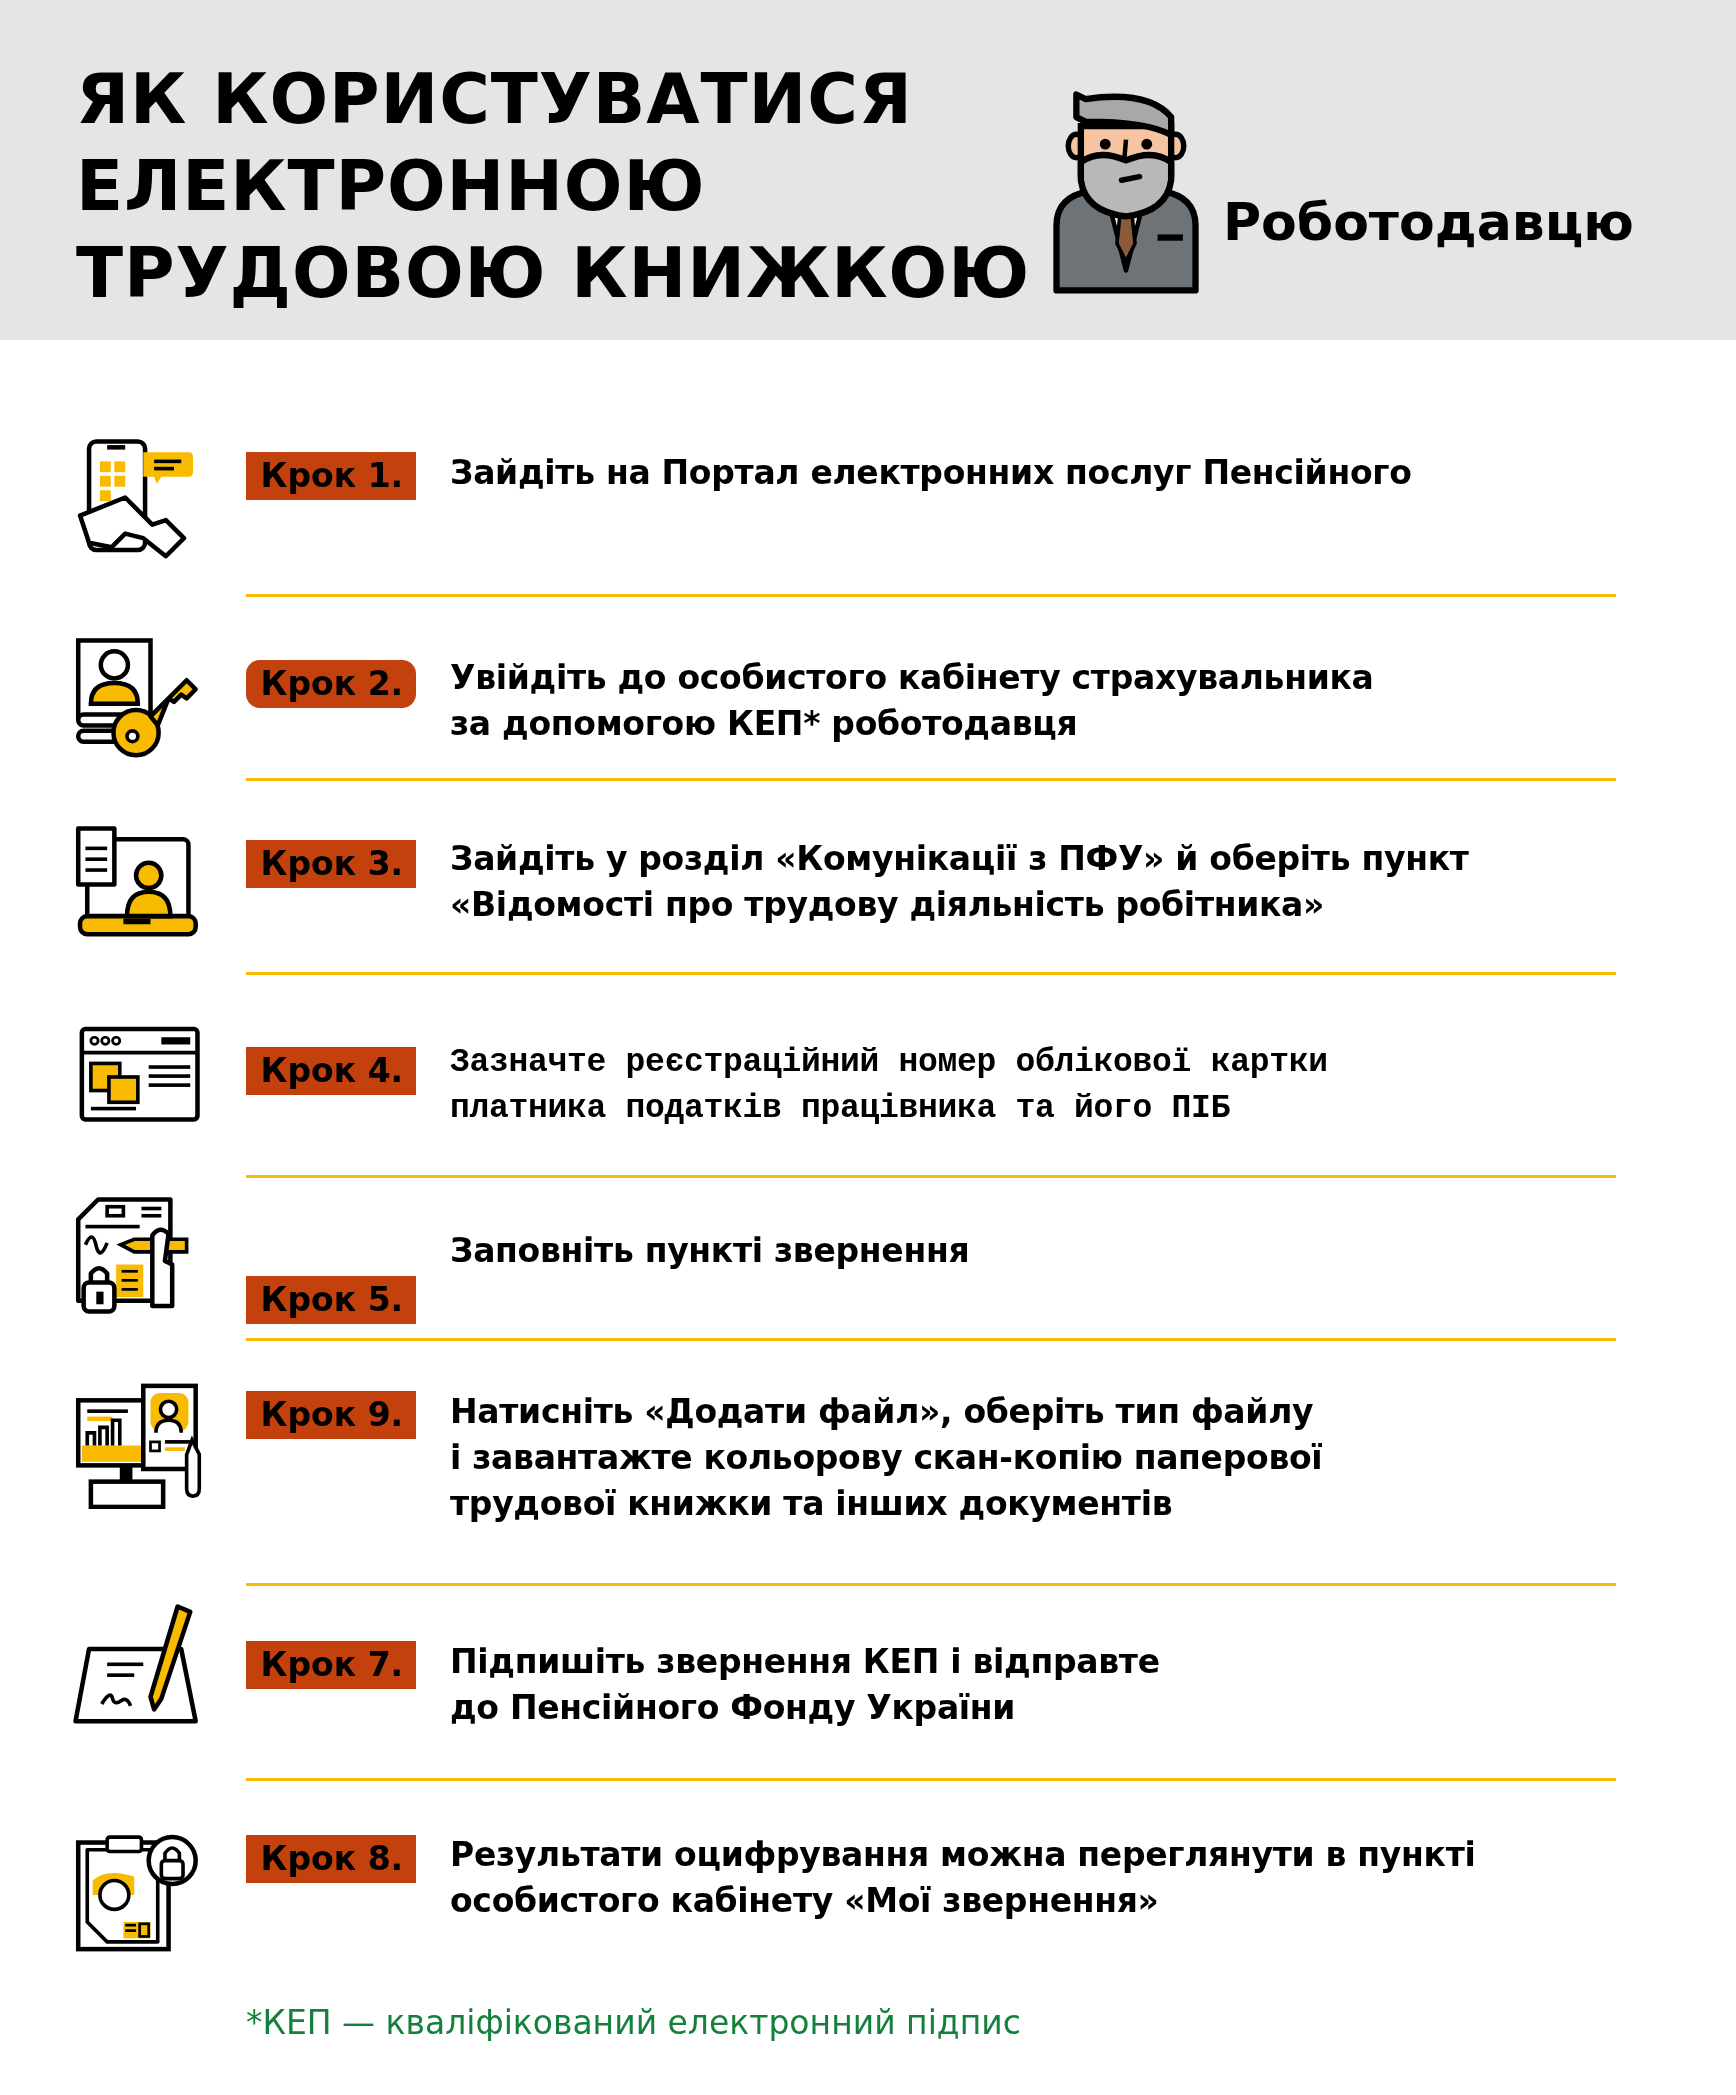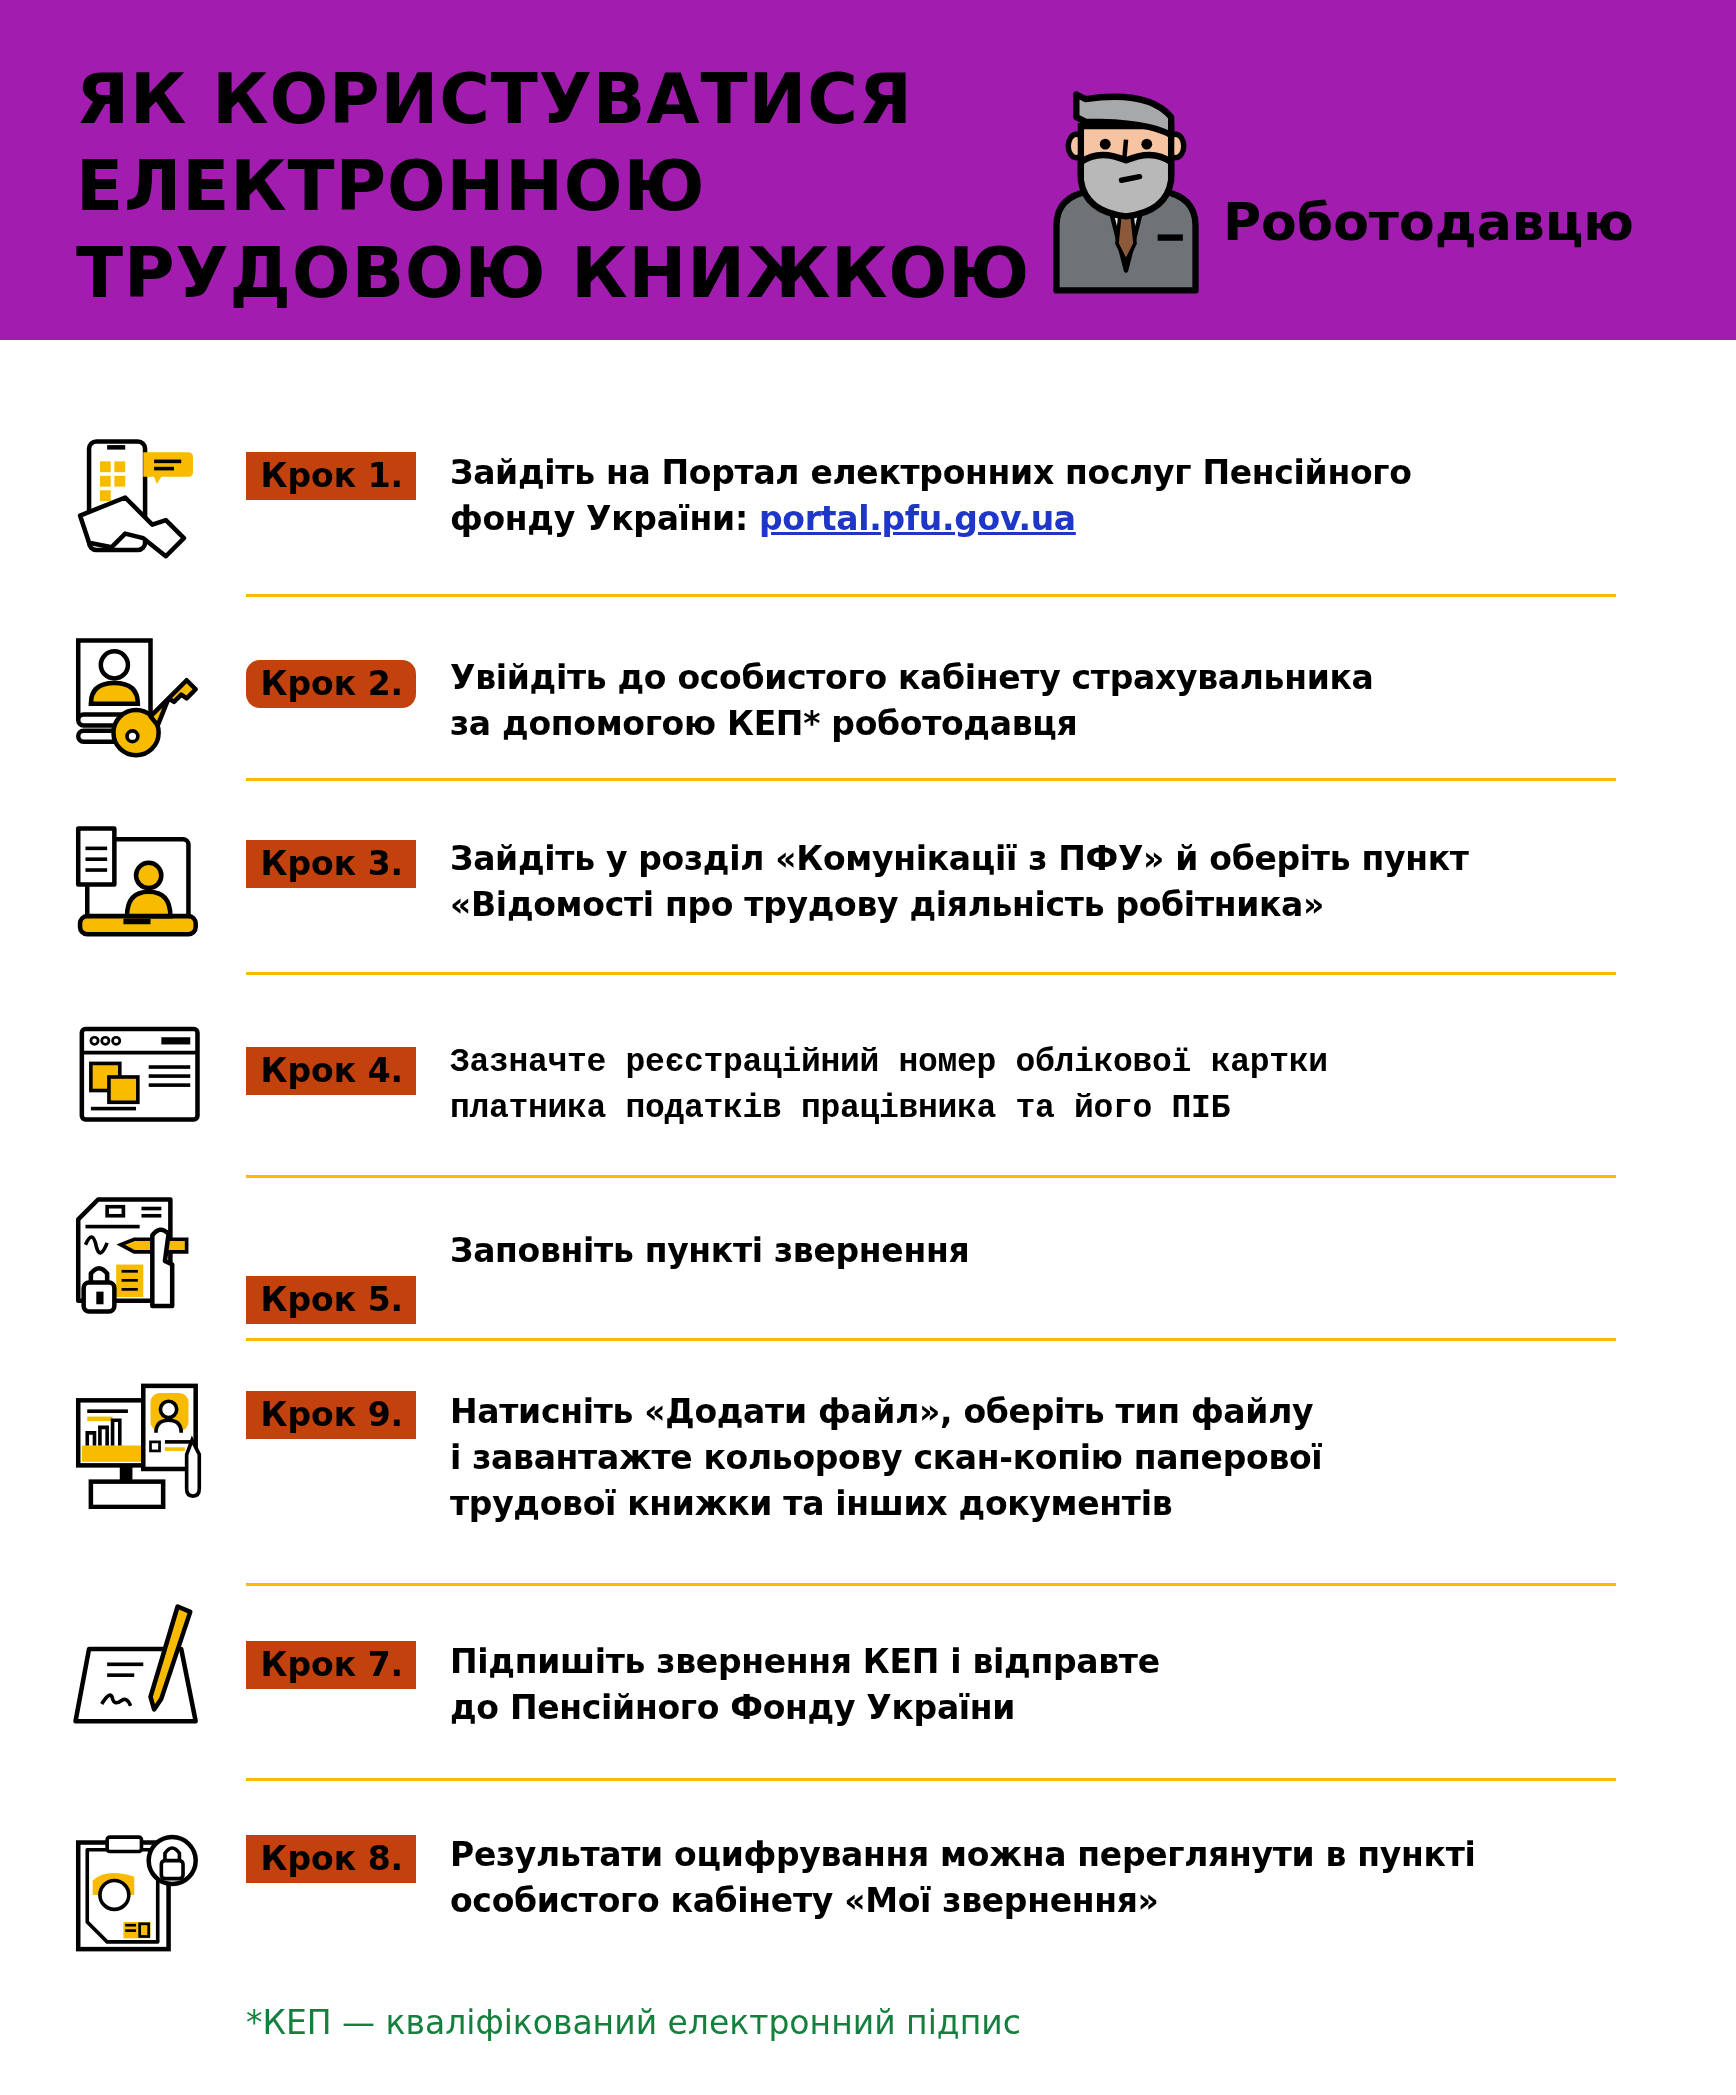--- a/index.html
+++ b/index.html
@@ -1,18 +1,18 @@
 <!DOCTYPE html>
 <html style="font-size:14.5px"><head>
 <meta charset="utf-8">
 <style>
   html, body { margin:0; padding:0; }
   body { width:1737px; height:2096px; position:relative; background:#ffffff; overflow:hidden;
          font-family:"Liberation Sans", sans-serif; color:#000; }
-  .header { position:absolute; left:0; top:0; width:1737px; height:340px; background:#a21caf; }
+  .header { position:absolute; left:0; top:0; width:1737px; height:340px; background:#e5e5e5; }
   .title-line { position:absolute; left:76px; font-weight:700; font-size:69px; line-height:72px;
                 letter-spacing:0.9px; white-space:nowrap; font-family:"DejaVu Sans", sans-serif; font-weight:bold; }
   .audience { position:absolute; left:1223px; top:192px; font-size:52px; font-weight:700; line-height:60px;
               font-family:"DejaVu Sans", sans-serif; white-space:nowrap; }
   .man { position:absolute; left:1049px; top:90px; width:154px; height:204px; }
   .step-icon { position:absolute; left:71px; width:131px; height:127px; }
   .badge { position:absolute; left:246px; height:48px; background:#c2410c; font-weight:700;
            font-size:33px; line-height:48px; padding:0 12.7px 0 14.5px; white-space:nowrap;
            font-family:"DejaVu Sans", sans-serif; }
   .step-text { position:absolute; left:450px; font-size:33px; font-weight:700; line-height:46px;
@@ -67,21 +67,20 @@
     <rect x="48" y="46" width="12" height="12" fill="#F8BB00"></rect>
   <rect x="32" y="62" width="12" height="12" fill="#F8BB00"></rect>
   <path d="M80 20 H130 Q135 20 135 25 V42 Q135 47 130 47 H100 L95 55 L92 47 H80 Z" fill="#F8BB00"></path>
   <rect x="92" y="28" width="30" height="4" fill="#000"></rect>
     <rect x="92" y="36" width="22" height="4" fill="#000"></rect>
   <path d="M60 70 L90 100 L105 95 L125 115 L105 135 L80 115 L60 110 L45 125 L20 120 L10 90 Z" fill="#fff" stroke="#000" stroke-width="5" stroke-linejoin="round"></path>
 </svg>
 <div class="badge" style="top:452px;">Крок 1.</div>
 <div class="step-text" style="top:450px;">
   <div>Зайдіть на Портал електронних послуг Пенсійного</div>
-  <div><span>фонду України: </span><a>portal.pfu.gov.ua</a></div>
 </div>
 <div class="divider" style="top:594px;"></div>
 
 <svg class="step-icon" style="top:633px;" viewBox="0 0 145 140">
   <rect x="8" y="8" width="80" height="85" fill="#fff" stroke="#000" stroke-width="5"></rect>
   <circle cx="48" cy="35" r="15" fill="#fff" stroke="#000" stroke-width="5"></circle>
   <path d="M22 78 Q22 55 48 55 Q74 55 74 78 Z" fill="#F8BB00" stroke="#000" stroke-width="5"></path>
   <rect x="8" y="90" width="70" height="12" rx="6" fill="#fff" stroke="#000" stroke-width="5"></rect>
   <rect x="8" y="108" width="70" height="12" rx="6" fill="#fff" stroke="#000" stroke-width="5"></rect>
   <circle cx="72" cy="110" r="25" fill="#F8BB00" stroke="#000" stroke-width="5"></circle>

